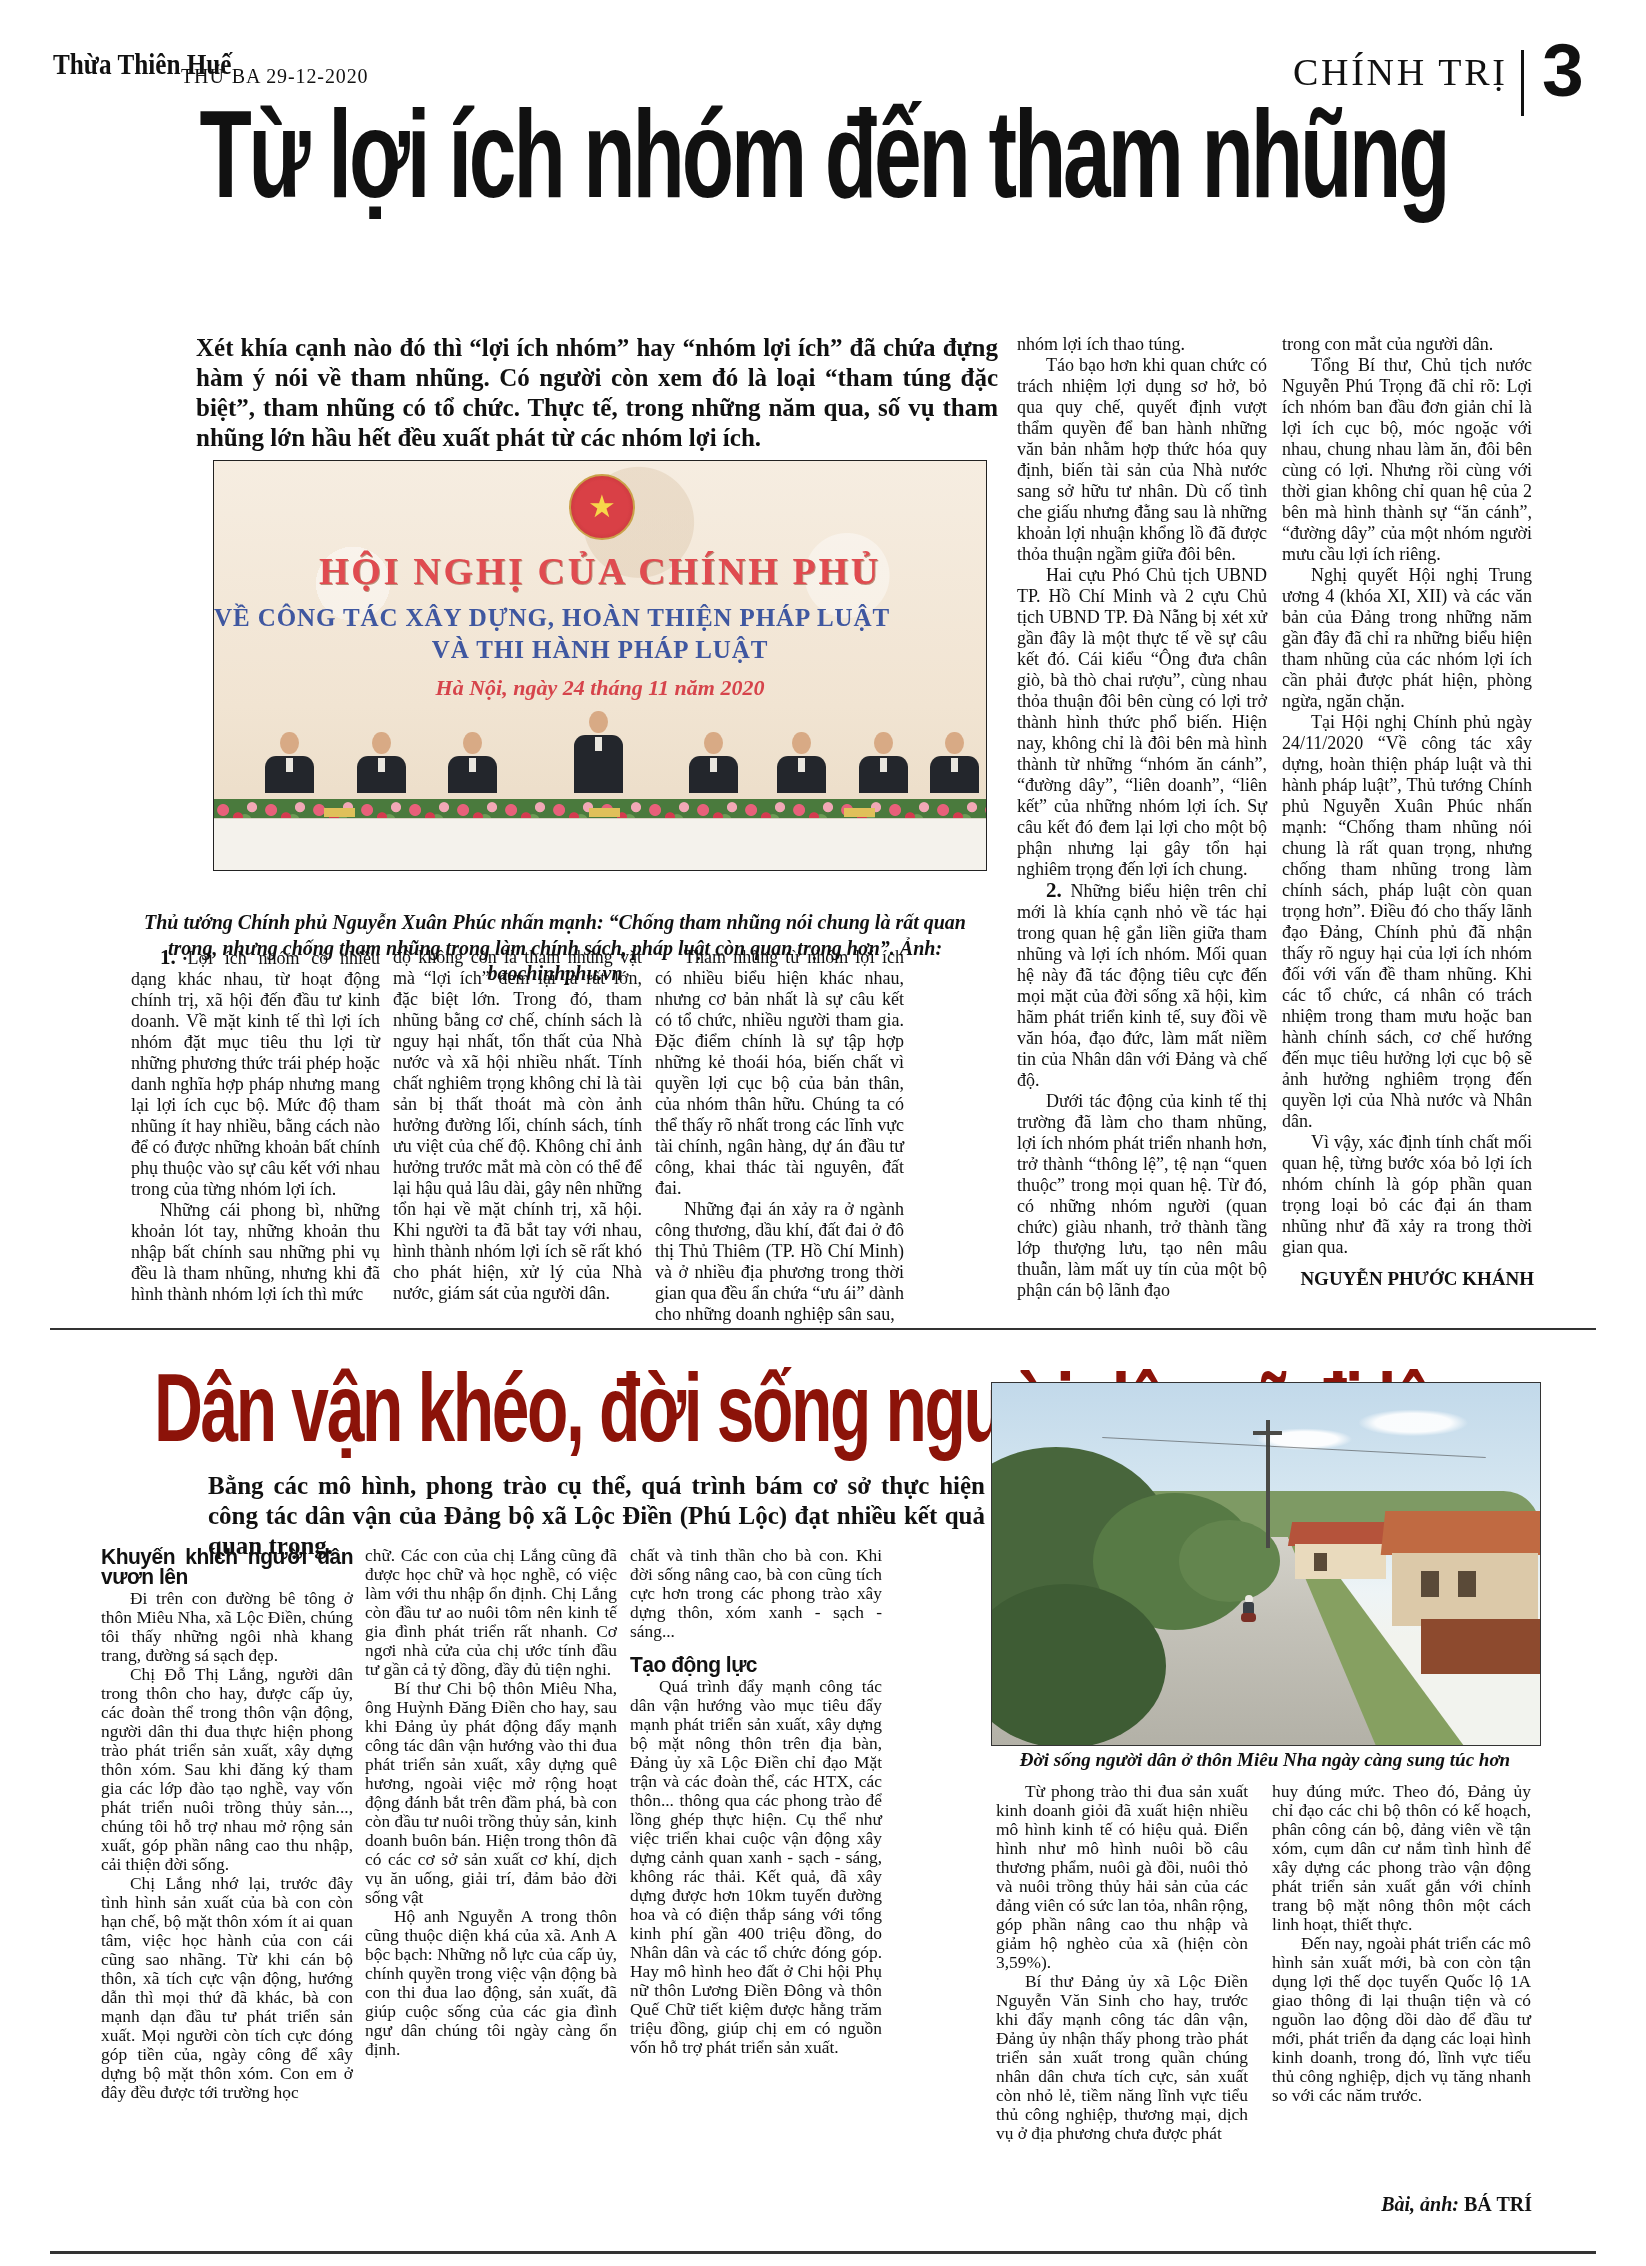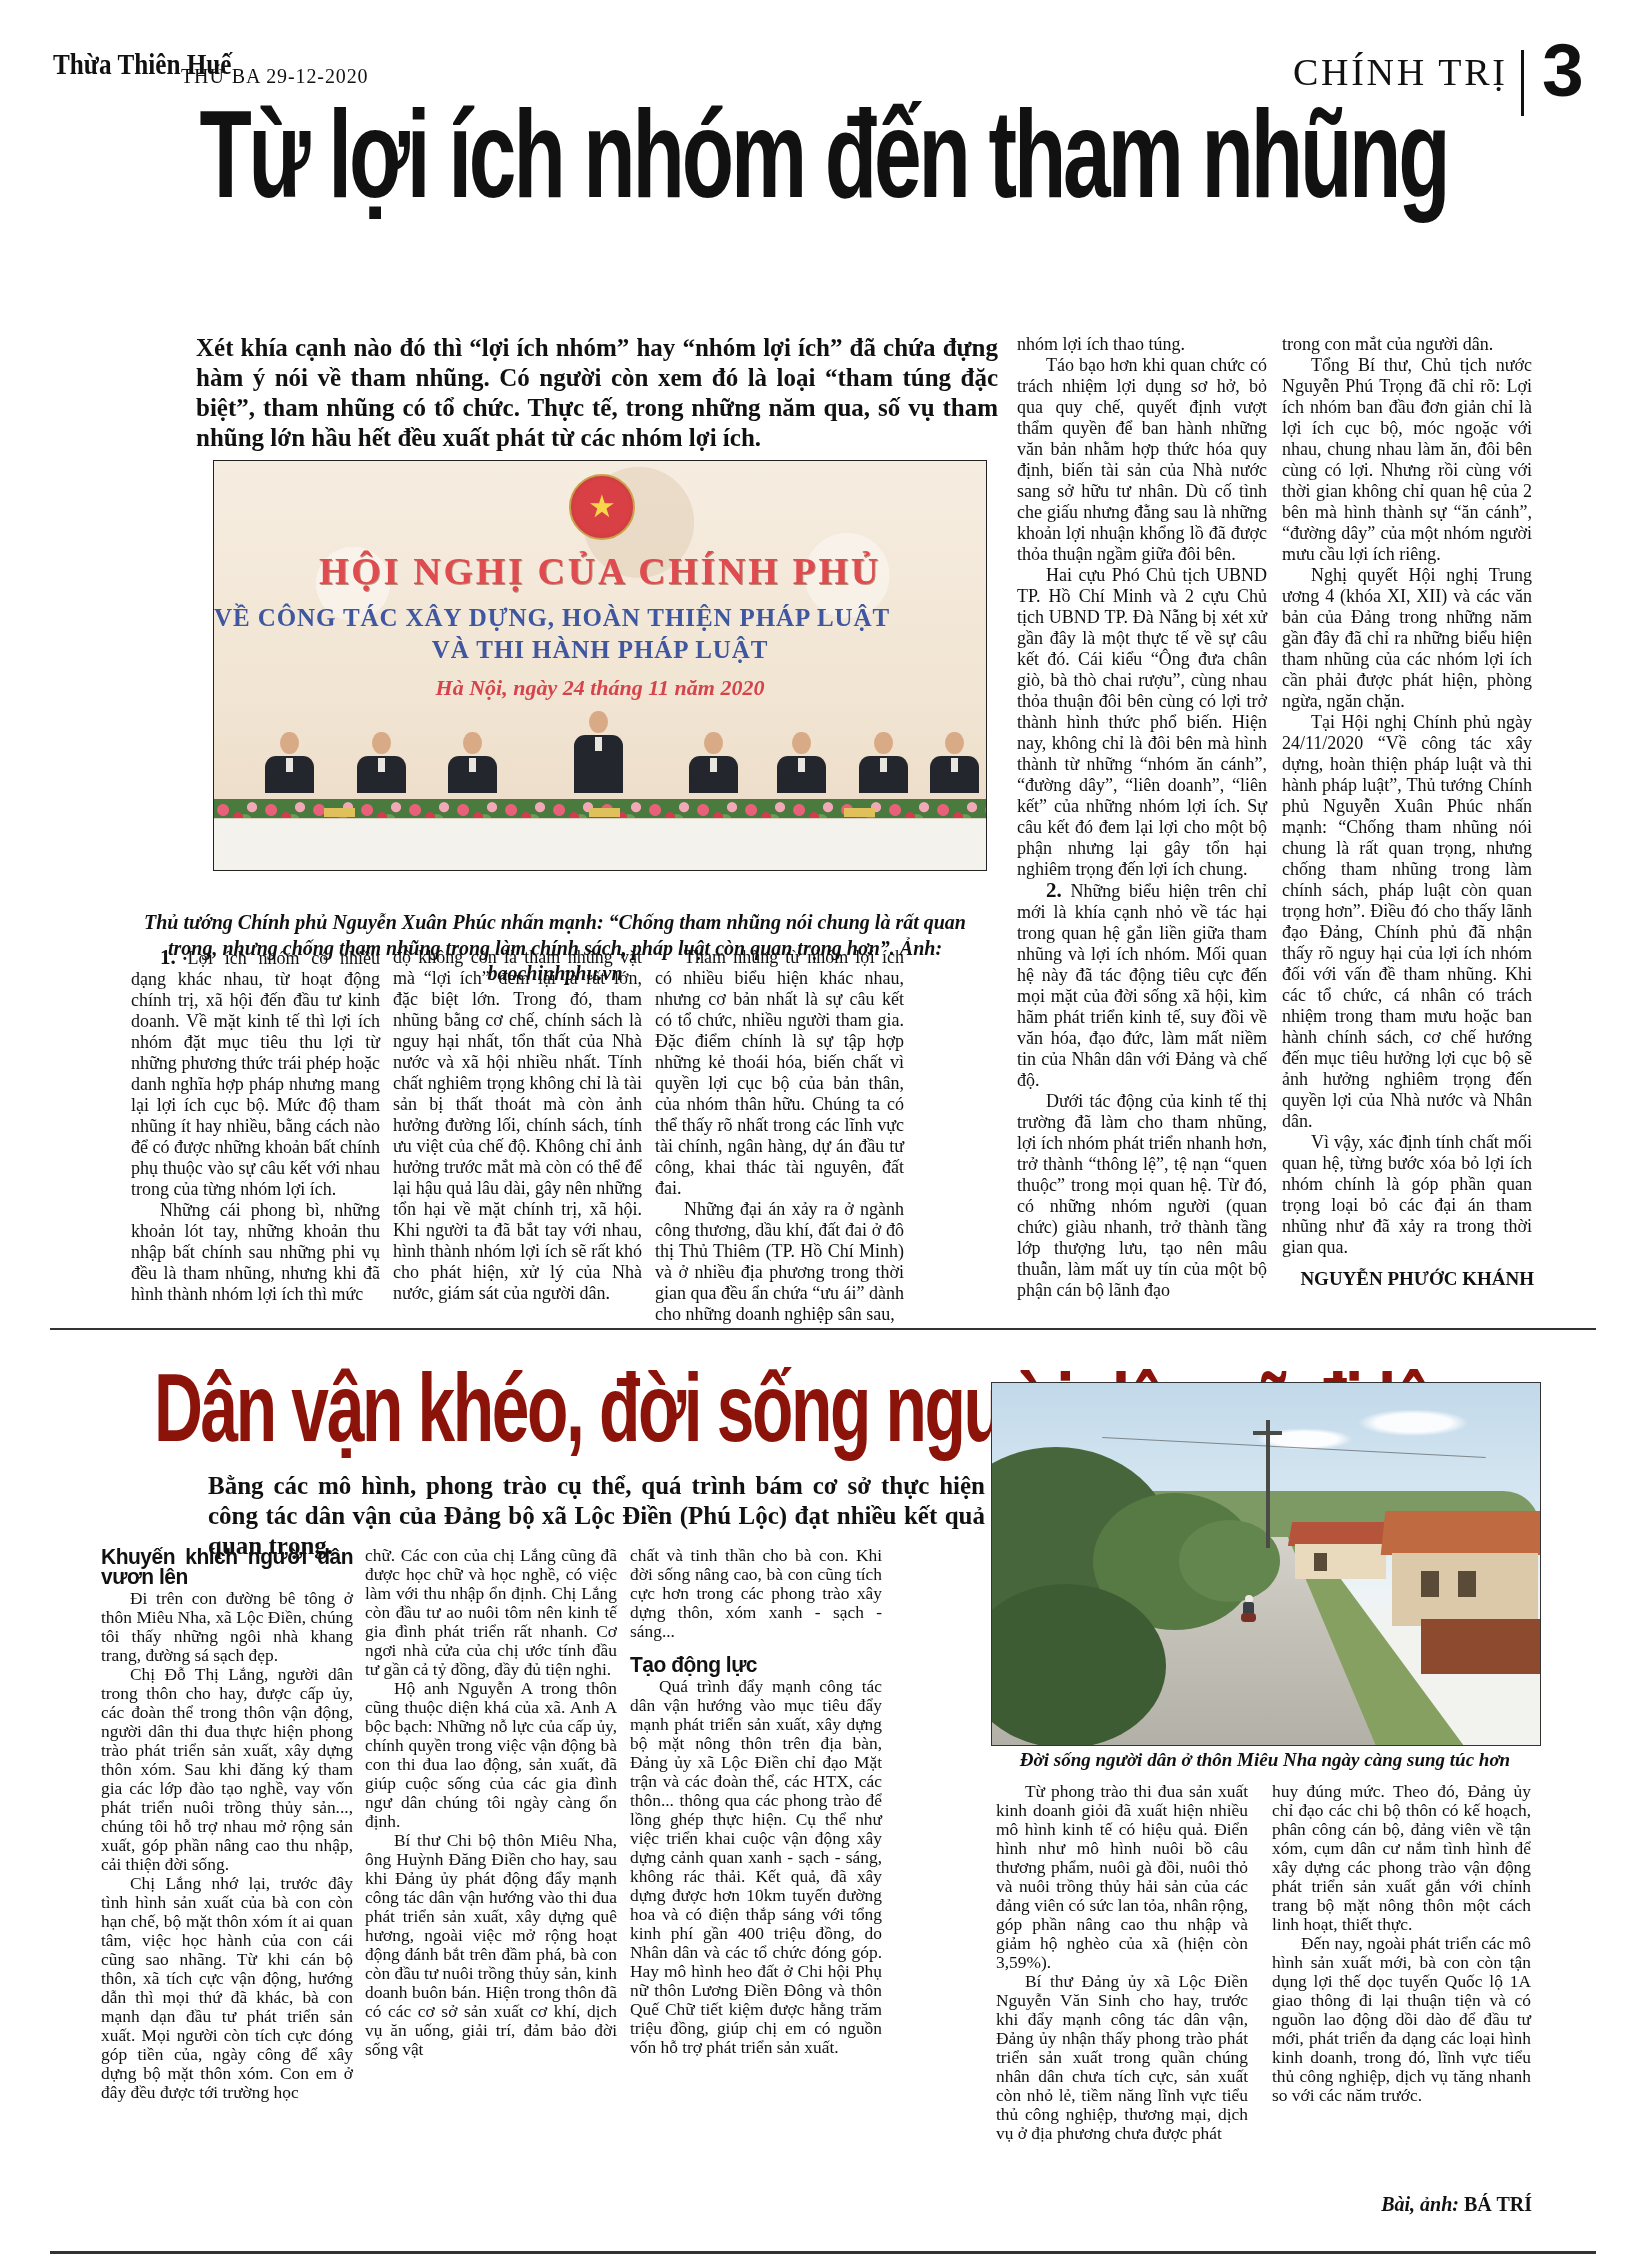--- a/index.html
+++ b/index.html
@@ -228,22 +228,22 @@
   <div class="abs caption2">Đời sống người dân ở thôn Miêu Nha ngày càng sung túc hơn</div>
 
   <div class="col ca bt2">
     <h3 class="subhead2">Khuyến khích người dân vươn lên</h3>
     <p class="ind">Đi trên con đường bê tông ở thôn Miêu Nha, xã Lộc Điền, chúng tôi thấy những ngôi nhà khang trang, đường sá sạch đẹp.</p>
     <p class="ind">Chị Đỗ Thị Lắng, người dân trong thôn cho hay, được cấp ủy, các đoàn thể trong thôn vận động, người dân thi đua thực hiện phong trào phát triển sản xuất, xây dựng thôn xóm. Sau khi đăng ký tham gia các lớp đào tạo nghề, vay vốn phát triển nuôi trồng thủy sản..., chúng tôi hỗ trợ nhau mở rộng sản xuất, góp phần nâng cao thu nhập, cải thiện đời sống.</p>
     <p class="ind">Chị Lắng nhớ lại, trước đây tình hình sản xuất của bà con còn hạn chế, bộ mặt thôn xóm ít ai quan tâm, việc học hành của con cái cũng sao nhãng. Từ khi cán bộ thôn, xã tích cực vận động, hướng dẫn thì mọi thứ đã khác, bà con mạnh dạn đầu tư phát triển sản xuất. Mọi người còn tích cực đóng góp tiền của, ngày công để xây dựng bộ mặt thôn xóm. Con em ở đây đều được tới trường học</p>
   </div>
   <div class="col cb bt2">
     <p>chữ. Các con của chị Lắng cũng đã được học chữ và học nghề, có việc làm với thu nhập ổn định. Chị Lắng còn đầu tư ao nuôi tôm nên kinh tế gia đình phát triển rất nhanh. Cơ ngơi nhà cửa của chị ước tính đầu tư gần cả tỷ đồng, đầy đủ tiện nghi.</p>
+    <p class="ind">Bí thư Chi bộ thôn Miêu Nha, ông Huỳnh Đăng Điền cho hay, sau khi Đảng ủy phát động đẩy mạnh công tác dân vận hướng vào thi đua phát triển sản xuất, xây dựng quê hương, ngoài việc mở rộng hoạt động đánh bắt trên đầm phá, bà con còn đầu tư nuôi trồng thủy sản, kinh doanh buôn bán. Hiện trong thôn đã có các cơ sở sản xuất cơ khí, dịch vụ ăn uống, giải trí, đảm bảo đời sống vật</p>
     <p class="ind">Hộ anh Nguyễn A trong thôn cũng thuộc diện khá của xã. Anh A bộc bạch: Những nỗ lực của cấp ủy, chính quyền trong việc vận động bà con thi đua lao động, sản xuất, đã giúp cuộc sống của các gia đình ngư dân chúng tôi ngày càng ổn định.</p>
-    <p class="ind">Bí thư Chi bộ thôn Miêu Nha, ông Huỳnh Đăng Điền cho hay, sau khi Đảng ủy phát động đẩy mạnh công tác dân vận hướng vào thi đua phát triển sản xuất, xây dựng quê hương, ngoài việc mở rộng hoạt động đánh bắt trên đầm phá, bà con còn đầu tư nuôi trồng thủy sản, kinh doanh buôn bán. Hiện trong thôn đã có các cơ sở sản xuất cơ khí, dịch vụ ăn uống, giải trí, đảm bảo đời sống vật</p>
   </div>
   <div class="col cc bt2">
     <p>chất và tinh thần cho bà con. Khi đời sống nâng cao, bà con cũng tích cực hơn trong các phong trào xây dựng thôn, xóm xanh - sạch - sáng...</p>
     <h3 class="subhead2" style="margin-top:12.8px">Tạo động lực</h3>
     <p class="ind">Quá trình đẩy mạnh công tác dân vận hướng vào mục tiêu đẩy mạnh phát triển sản xuất, xây dựng bộ mặt nông thôn trên địa bàn, Đảng ủy xã Lộc Điền chỉ đạo Mặt trận và các đoàn thể, các HTX, các thôn... thông qua các phong trào để lồng ghép thực hiện. Cụ thể như việc triển khai cuộc vận động xây dựng cảnh quan xanh - sạch - sáng, không rác thải. Kết quả, đã xây dựng được hơn 10km tuyến đường hoa và có điện thắp sáng với tổng kinh phí gần 400 triệu đồng, do Nhân dân và các tổ chức đóng góp. Hay mô hình heo đất ở Chi hội Phụ nữ thôn Lương Điền Đông và thôn Quế Chữ tiết kiệm được hằng trăm triệu đồng, giúp chị em có nguồn vốn hỗ trợ phát triển sản xuất.</p>
   </div>
   <div class="col cd bt2">
     <p class="ind">Từ phong trào thi đua sản xuất kinh doanh giỏi đã xuất hiện nhiều mô hình kinh tế có hiệu quả. Điển hình như mô hình nuôi bồ câu thương phẩm, nuôi gà đồi, nuôi thỏ và nuôi trồng thủy hải sản của các đảng viên có sức lan tỏa, nhân rộng, góp phần nâng cao thu nhập và giảm hộ nghèo của xã (hiện còn 3,59%).</p>
     <p class="ind">Bí thư Đảng ủy xã Lộc Điền Nguyễn Văn Sinh cho hay, trước khi đẩy mạnh công tác dân vận, Đảng ủy nhận thấy phong trào phát triển sản xuất trong quần chúng nhân dân chưa tích cực, sản xuất còn nhỏ lẻ, tiềm năng lĩnh vực tiểu thủ công nghiệp, thương mại, dịch vụ ở địa phương chưa được phát</p>
   </div>

